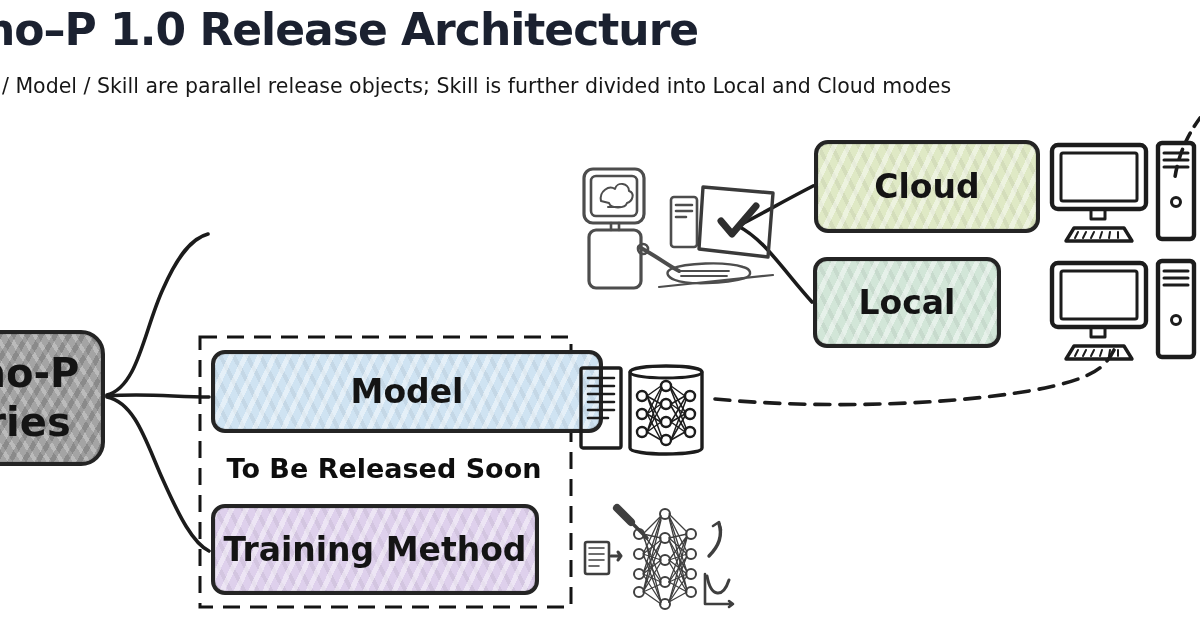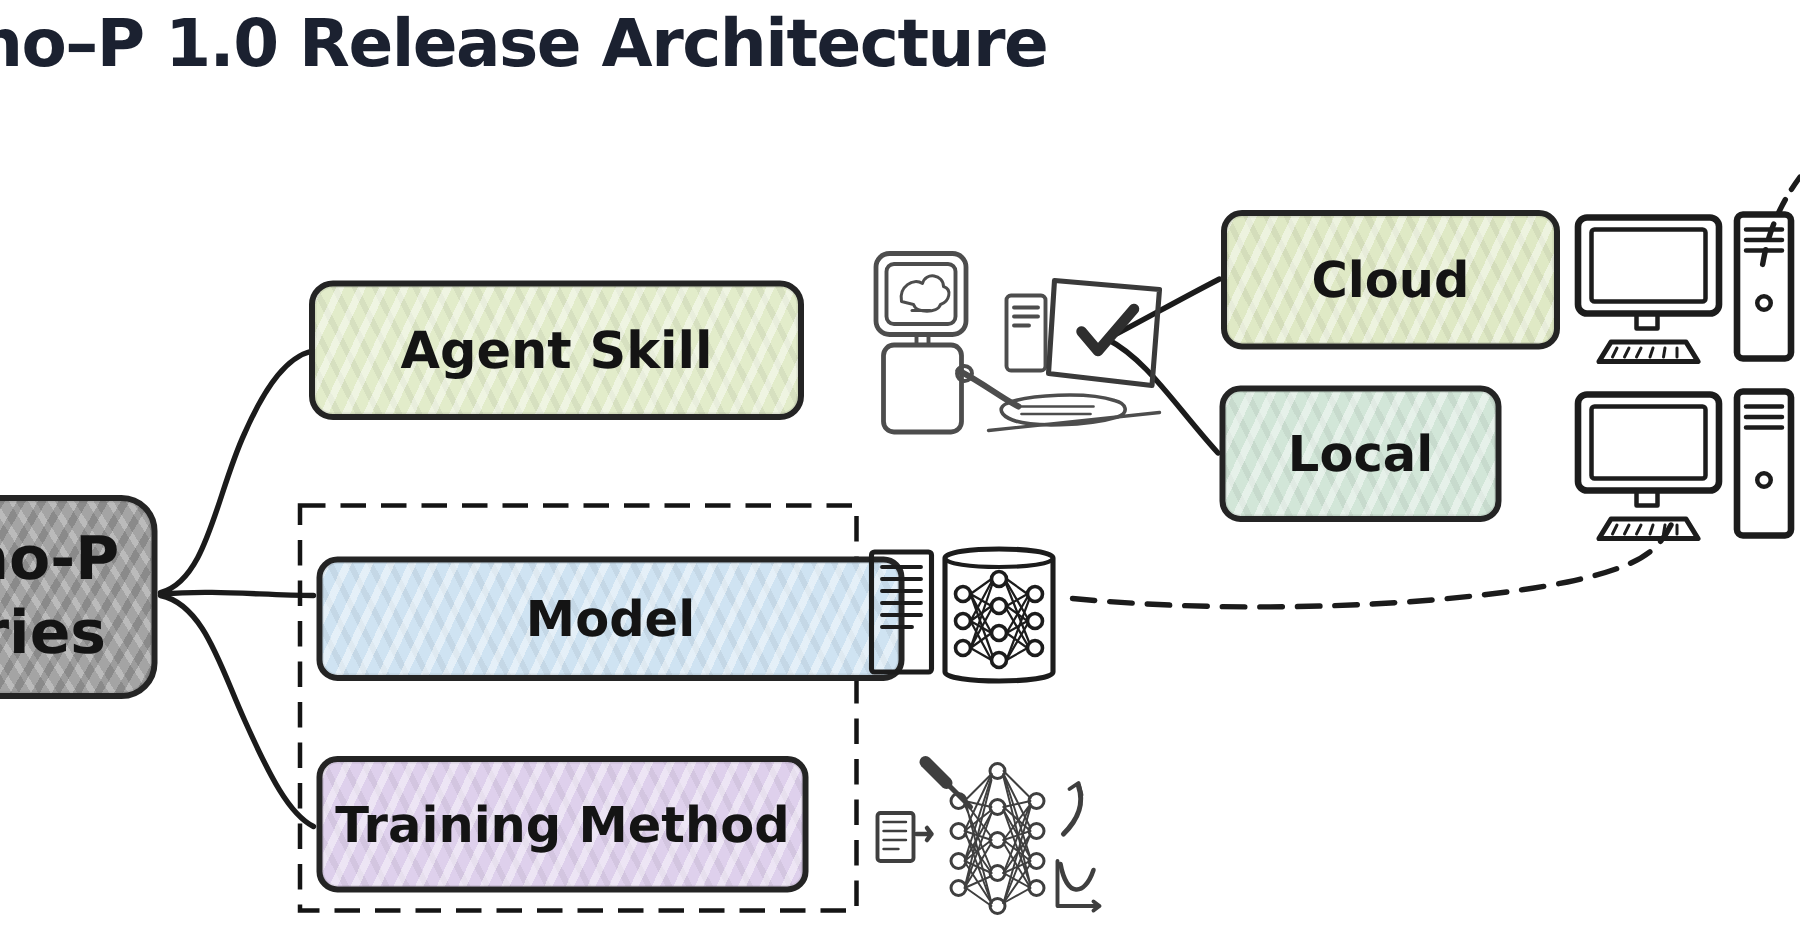--- a/index.html
+++ b/index.html
@@ -33,41 +33,42 @@
   }
   .root-node {
     left:-48px; top:330px; width:153px; height:136px;
     border-radius:24px; font-size:40px; line-height:1.22;
     text-align:center; flex-direction:column;
     background-image:
       repeating-linear-gradient(120deg, rgba(0,0,0,.16) 0 5px, rgba(0,0,0,0) 5px 12px),
       repeating-linear-gradient(58deg, rgba(255,255,255,.25) 0 4px, rgba(255,255,255,0) 4px 11px);
   }
   .agent-skill { left:206px; top:187px; width:330px; height:93px; font-size:34px; }
-  .model { left:211px; top:371px; width:392px; height:83px; font-size:33px; border-radius:14px; }
+  .model { left:211px; top:350px; width:392px; height:83px; font-size:33px; border-radius:14px; }
   .training { left:211px; top:504px; width:328px; height:91px; font-size:33px; border-radius:14px; }
   .cloud { left:814px; top:140px; width:226px; height:93px; font-size:33px; border-radius:14px; }
   .local { left:813px; top:257px; width:188px; height:91px; font-size:33px; border-radius:14px; }
 
   .note {
     left:211px; top:453px; width:346px; text-align:center;
     font-size:27px; font-weight:600; color:#0e0e0e; white-space:nowrap;
   }
 
   
   #wires { left:0; top:0; pointer-events:none; }
 
   .illus { pointer-events:none; }
 </style>
 </head>
 <body>
 
 <div id="canvas">
 
   <div class="abs title" style="color: rgb(27, 33, 48);">no–P 1.0 Release Architecture</div>
+  <div class="abs subtitle">/ Model / Skill are parallel release objects; Skill is further divided into Local and Cloud modes</div>
 
   <svg id="wires" class="abs" width="1200" height="628" viewBox="0 0 1200 628">
     <g fill="none" stroke="#1b1b1b" stroke-width="3.6" stroke-linecap="round">
 
       <path d="M107,395 C138,387 144,330 163,289 C178,255 192,238 208,234"></path>
 
       <path d="M107,396 C145,393 175,397 209,397"></path>
 
       <path d="M107,397 C136,403 147,445 163,480 C180,518 193,543 209,551"></path>
 
@@ -80,28 +81,26 @@
     </g>
 
     <rect x="200" y="337" width="371" height="270" fill="none" stroke="#141414" stroke-width="3" stroke-dasharray="17 10"></rect>
   </svg>
 
   <div class="abs node sketch root-node" style="background-color: rgb(164, 164, 164);">
     <span>no-P</span>
     <span>ries</span>
   </div>
 
-  <div class="abs node sketch agent-skill" style="background-color: rgb(226, 236, 202);">
-    <span>Agent Skill</span>
-  </div>
 
   <div class="abs node sketch model" style="background-color: rgb(207, 227, 242);">
     <span>Model</span>
   </div>
 
+  <div class="abs note">To Be Released Soon</div>
 
   <div class="abs node sketch training" style="background-color: rgb(222, 208, 236);">
     <span>Training Method</span>
   </div>
 
   <div class="abs node sketch cloud" style="background-color: rgb(223, 233, 197);">
     <span>Cloud</span>
   </div>
 
   <div class="abs node sketch local" style="background-color: rgb(210, 230, 216);">

